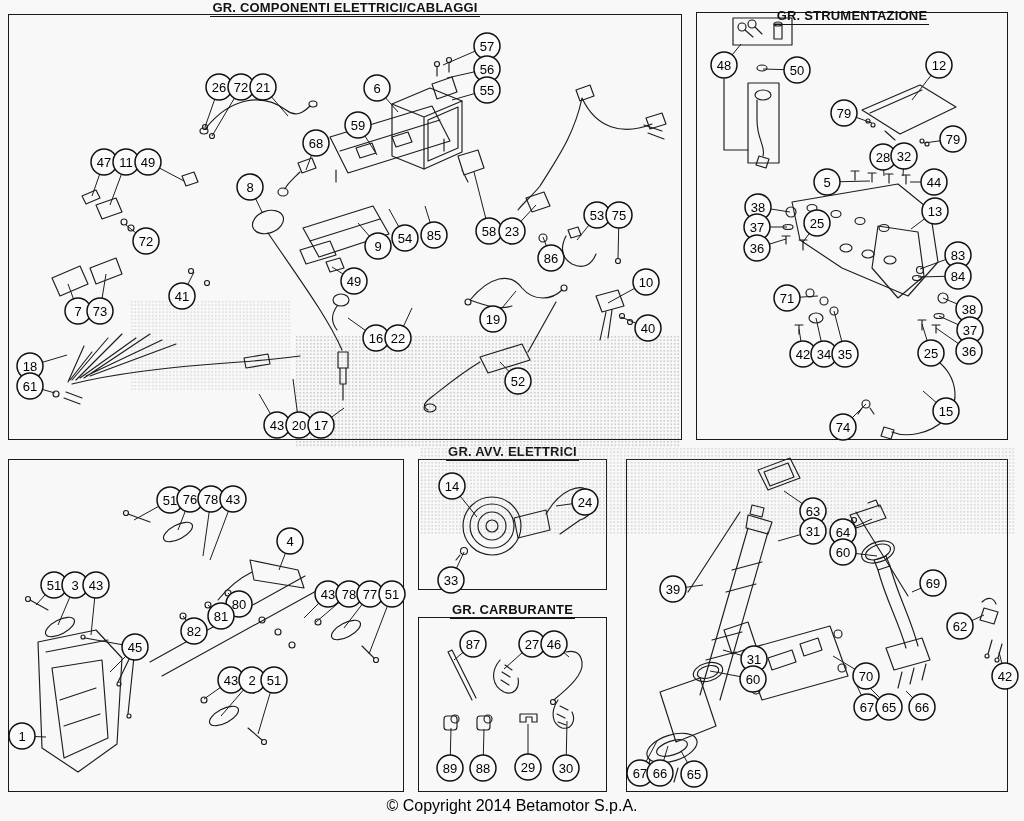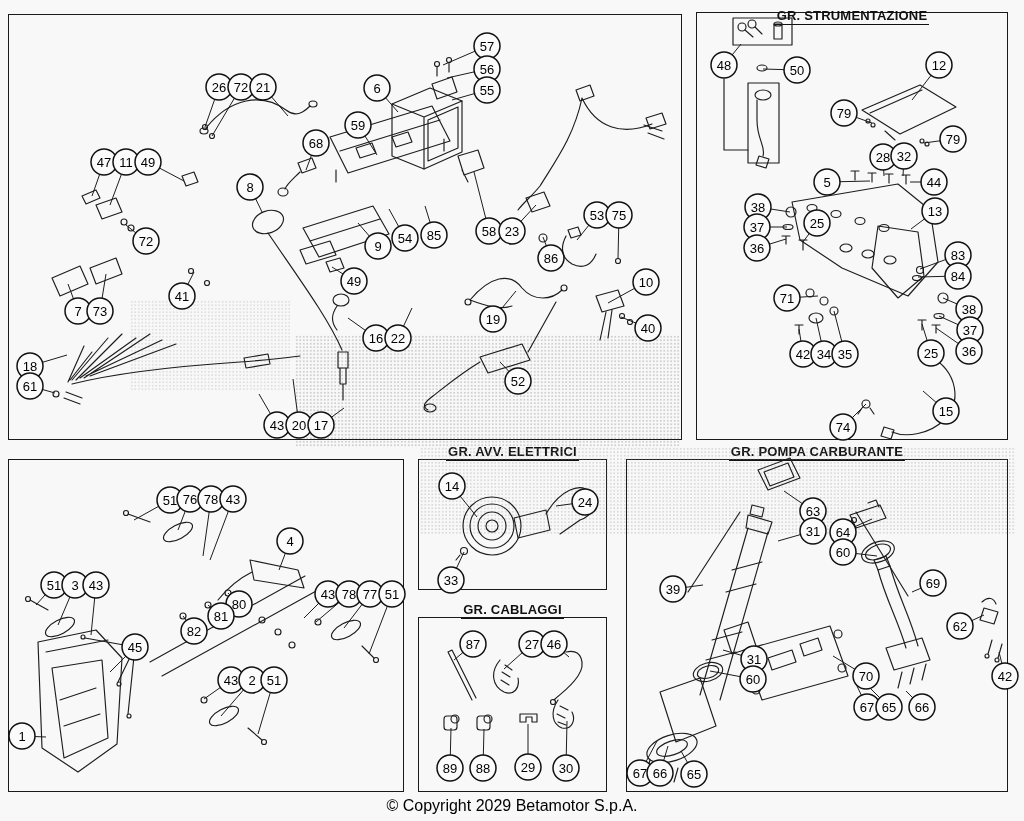--- a/index.html
+++ b/index.html
@@ -29,24 +29,24 @@
 
 <div id="canvas">
 
   <div class="panel" style="left:8px;top:14px;width:674px;height:426px;"></div>
   <div class="panel" style="left:696px;top:12px;width:312px;height:428px;"></div>
   <div class="panel" style="left:8px;top:459px;width:396px;height:333px;"></div>
   <div class="panel" style="left:418px;top:459px;width:189px;height:131px;"></div>
   <div class="panel" style="left:418px;top:617px;width:189px;height:175px;"></div>
   <div class="panel" style="left:626px;top:459px;width:382px;height:333px;"></div>
 
+  <div class="panel-title" style="left:8px;top:0px;width:674px;"><span>GR. COMPONENTI ELETTRICI/CABLAGGI</span></div>
   <div class="panel-title" style="left:696px;top:8px;width:312px;"><span>GR. STRUMENTAZIONE</span></div>
   <div class="panel-title" style="left:418px;top:444px;width:189px;"><span>GR. AVV. ELETTRICI</span></div>
-  <div class="panel-title" style="left:418px;top:602px;width:189px;"><span>GR. CABLAGGI</span></div>
-  <div class="panel-title" style="left:626px;top:444px;width:382px;"><span>GR. POMPA CARBURANTE</span></div>
+  <div class="panel-title" style="left:418px;top:602px;width:189px;"><span>GR. CARBURANTE</span></div>
 
   <div class="halftone" style="left:295px;top:335px;width:385px;height:112px;"></div>
   <div class="halftone" style="left:420px;top:447px;width:596px;height:88px;opacity:.28;"></div>
   <div class="halftone" style="left:130px;top:300px;width:160px;height:90px;opacity:.22;"></div>
 
   <svg id="artwork" width="1024" height="821" viewBox="0 0 1024 821">
 
     <g>
 
       <path d="M392,104 L430,88 L462,101 L462,152 L424,169 L392,156 Z"></path>
@@ -833,14 +833,14 @@
       <g class="callout">
         <circle cx="889" cy="707" r="13"></circle>
         <text x="889" y="711.5">65</text>
       </g>
       <g class="callout">
         <circle cx="922" cy="707" r="13"></circle>
         <text x="922" y="711.5">66</text>
       </g>
     </svg>
 
-  <div class="footer" style="top:797px;">© Copyright 2029 Betamotor S.p.A.</div>
+  <div class="footer" style="top:797px;">© Copyright 2014 Betamotor S.p.A.</div>
 </div>
 
 </body></html>

